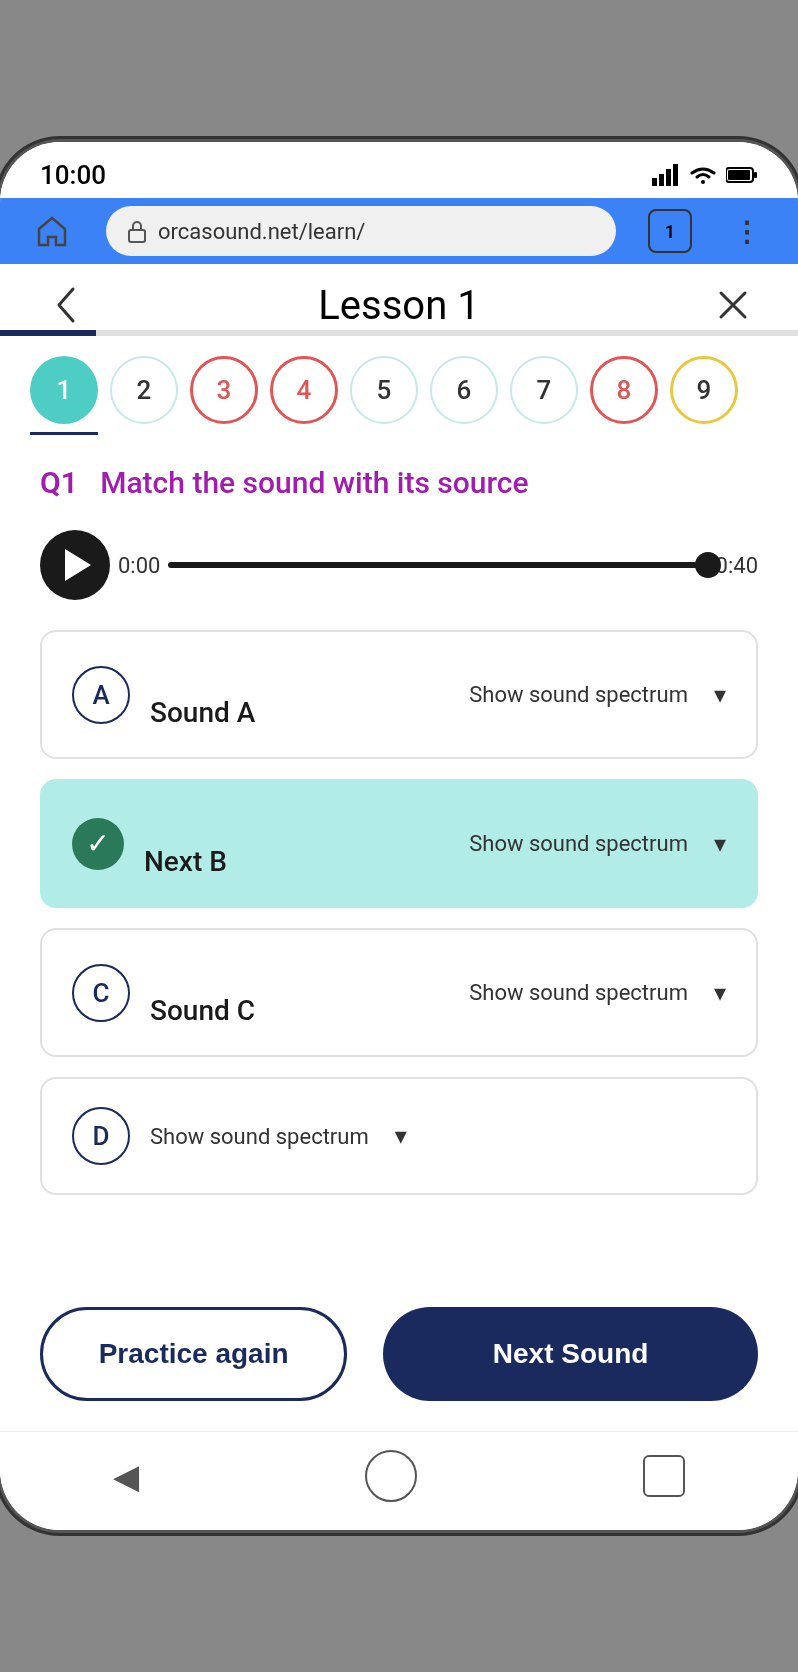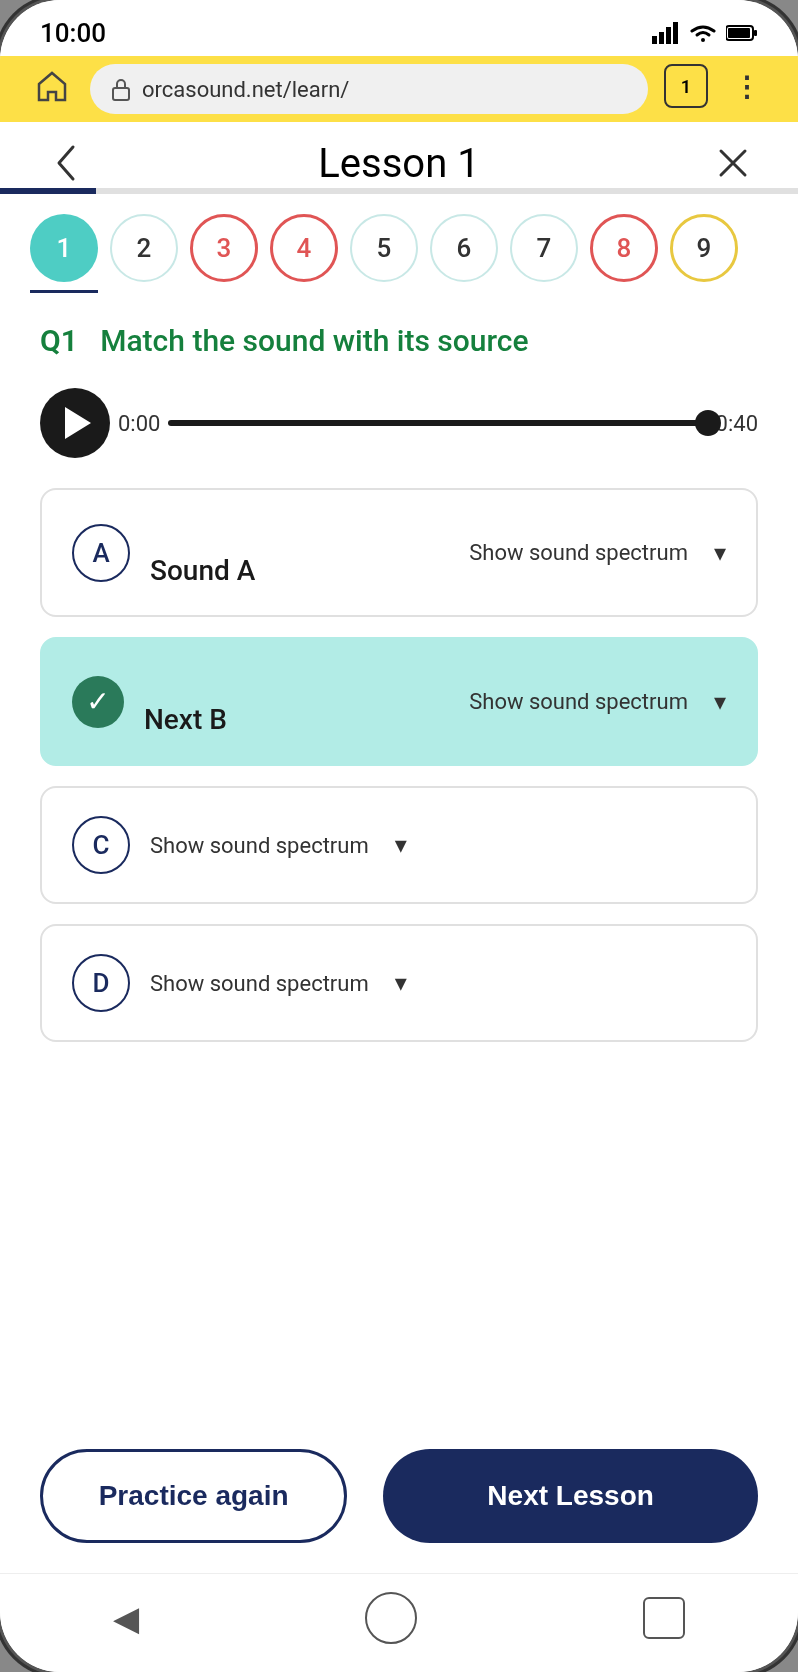--- a/index.html
+++ b/index.html
@@ -9,21 +9,21 @@
       background: #888;
       display: flex;
       justify-content: center;
       align-items: center;
       min-height: 100vh;
       font-family: -apple-system, BlinkMacSystemFont, 'Segoe UI', Roboto, sans-serif;
     }
 
     .phone-frame {
       width: 798px;
-      height: 1672px;
+      height: 1388px;
       background: #1a1a1a;
       border-radius: 60px;
       position: relative;
       overflow: hidden;
       box-shadow: 0 0 0 3px #555, 0 0 0 6px #333;
     }
 
     .phone-screen {
       position: absolute;
       top: 0; left: 0; right: 0; bottom: 0;
@@ -51,24 +51,25 @@
     }
 
     .status-icons {
       display: flex;
       align-items: center;
       gap: 8px;
     }
 
     
     .browser-bar {
-      background: #fde047;
+      background: #3b82f6;
       padding: 8px 30px;
       display: flex;
-      gap: 16px;
+      align-items: center;
+      gap: 32px;
       flex-shrink: 0;
     }
 
     .browser-home-btn {
       width: 44px;
       height: 44px;
       display: flex;
       align-items: center;
       justify-content: center;
       flex-shrink: 0;
@@ -223,21 +224,21 @@
     
     .main-content {
       flex: 1;
       overflow-y: auto;
       padding: 30px 40px;
     }
 
     .question-label {
       font-size: 30px;
       font-weight: 500;
-      color: #15803d;
+      color: #a21caf;
       margin-bottom: 30px;
     }
 
     .question-label span.q-num {
       font-weight: 600;
     }
 
     
     .audio-player {
       display: flex;
@@ -545,39 +546,40 @@
         </div>
         <span class="option-label">Next B</span>
         <div class="show-spectrum-btn">
           <span>Show sound spectrum</span>
           <span class="chevron-icon">▾</span>
         </div>
       </div>
 
       <div class="sound-option">
         <div class="option-circle">C</div>
+        <span class="option-label">Sound C</span>
         <div class="show-spectrum-btn">
           <span>Show sound spectrum</span>
           <span class="chevron-icon">▾</span>
         </div>
       </div>
 
       <div class="sound-option">
         <div class="option-circle">D</div>
         <div class="show-spectrum-btn">
           <span>Show sound spectrum</span>
           <span class="chevron-icon">▾</span>
         </div>
       </div>
 
     </div>
 
     <div class="bottom-actions">
       <button class="practice-again-btn">Practice again</button>
-      <button class="next-lesson-btn">Next Lesson</button>
+      <button class="next-lesson-btn">Next Sound</button>
     </div>
 
     <div class="nav-bar">
       <span class="nav-back-arrow">◀</span>
       <div class="nav-home-circle"></div>
       <div class="nav-square"></div>
     </div>
 
   </div>
 </div>

